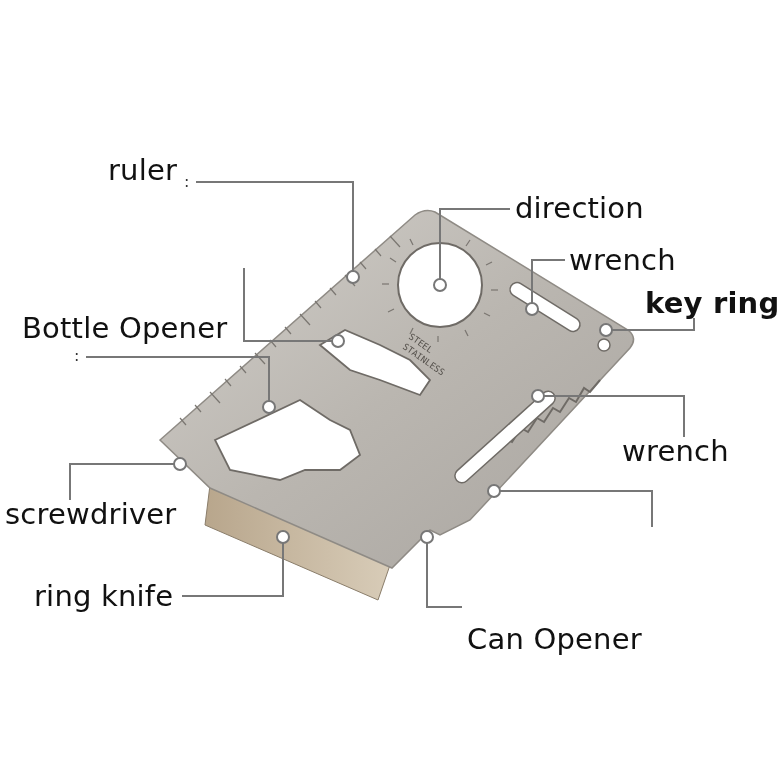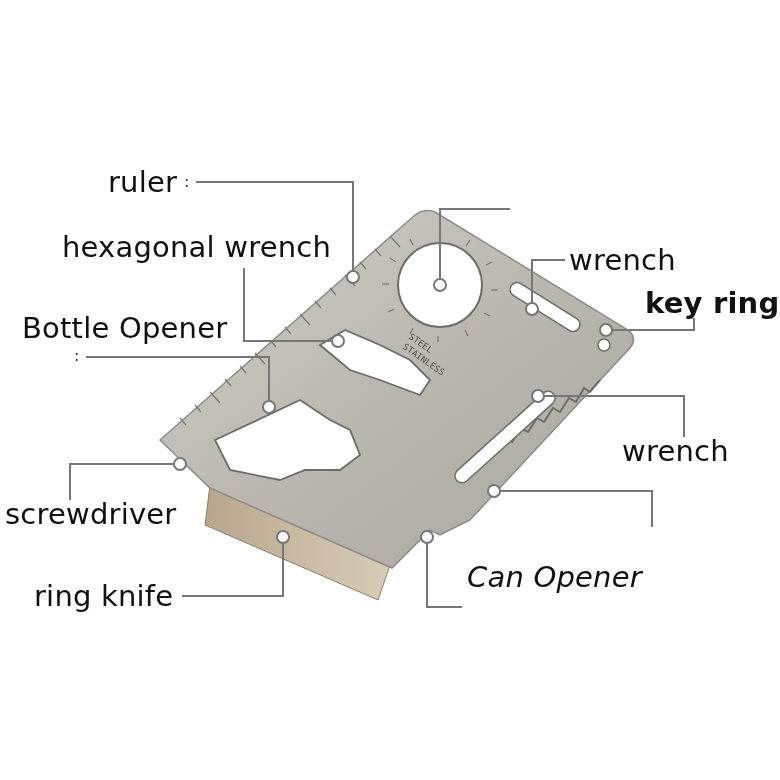--- a/index.html
+++ b/index.html
@@ -116,35 +116,35 @@
       <circle cx="283" cy="537" r="6"></circle>
       <circle cx="440" cy="285" r="6"></circle>
       <circle cx="532" cy="309" r="6"></circle>
       <circle cx="606" cy="330" r="6"></circle>
       <circle cx="538" cy="396" r="6"></circle>
       <circle cx="494" cy="491" r="6"></circle>
       <circle cx="427" cy="537" r="6"></circle>
     </g>
   </svg>
 
-  <div class="label" style="left:108px;top:168px;">ruler</div>
+  <div class="label" style="left:108px;top:156px;">ruler</div>
   <div class="colon" style="left:184px;top:174px;">:</div>
 
-  <div class="label" style="left:62px;top:233px;">hexagonal wrench</div>
 
   <div class="label" style="left:22px;top:314px;">Bottle Opener</div>
   <div class="colon" style="left:74px;top:348px;">:</div>
 
   <div class="label" style="left:5px;top:500px;">screwdriver</div>
 
   <div class="label" style="left:34px;top:582px;">ring knife</div>
 
+  <div class="label" style="left:515px;top:194px;">direction</div>
 
   <div class="label" style="left:569px;top:246px;">wrench</div>
 
   <div class="label" style="left:645px;top:289px;font-weight:bold;">key ring</div>
 
   <div class="label" style="left:622px;top:437px;">wrench</div>
 
 
-  <div class="label" style="left:467px;top:563px;font-style:italic;">Can Opener</div>
+  <div class="label" style="left:467px;top:625px;">Can Opener</div>
 
 </div>
 
 </body></html>

